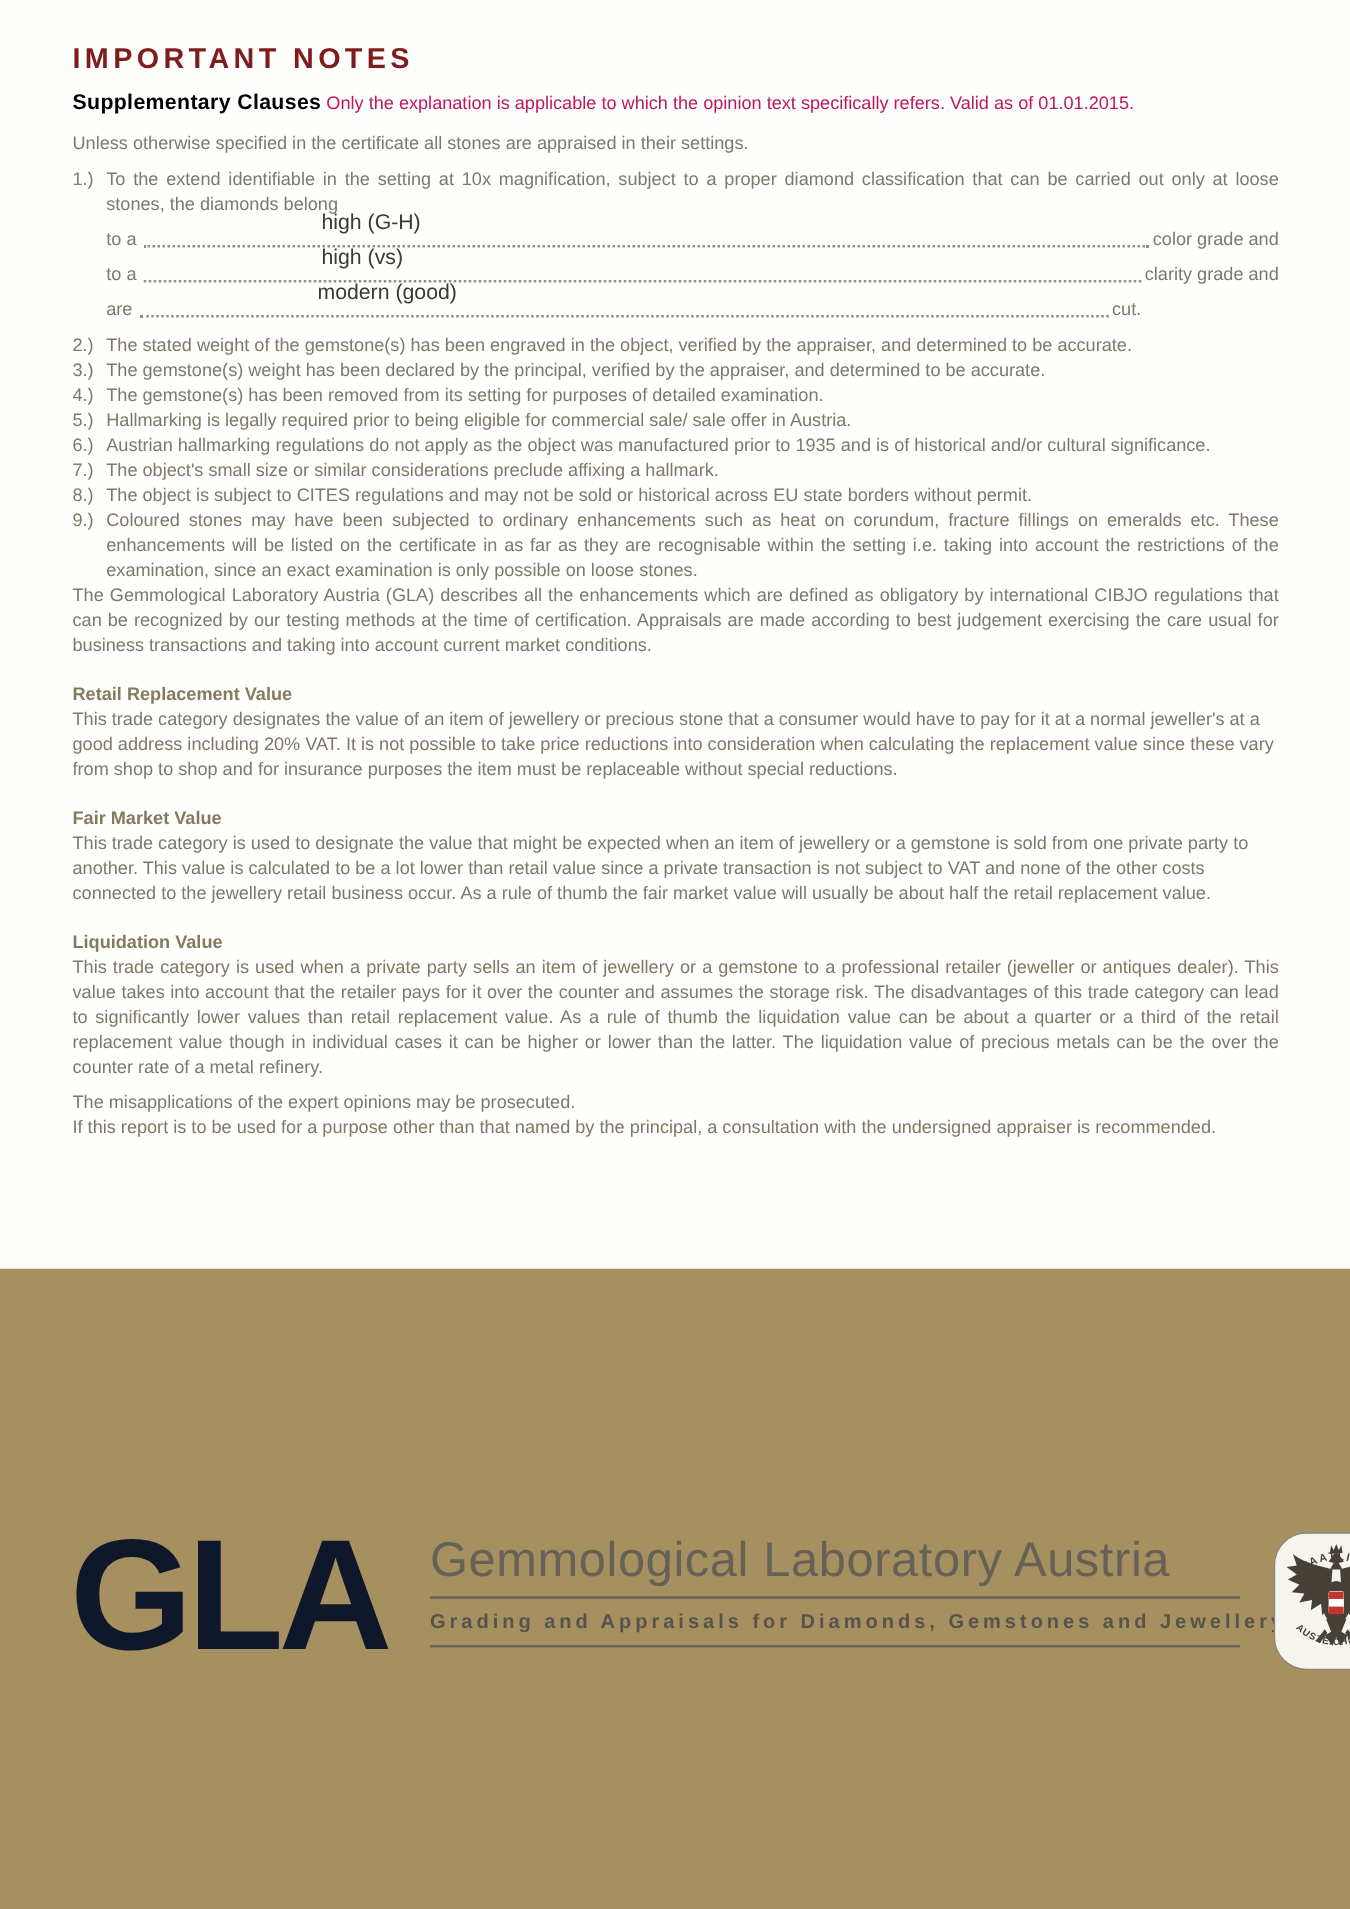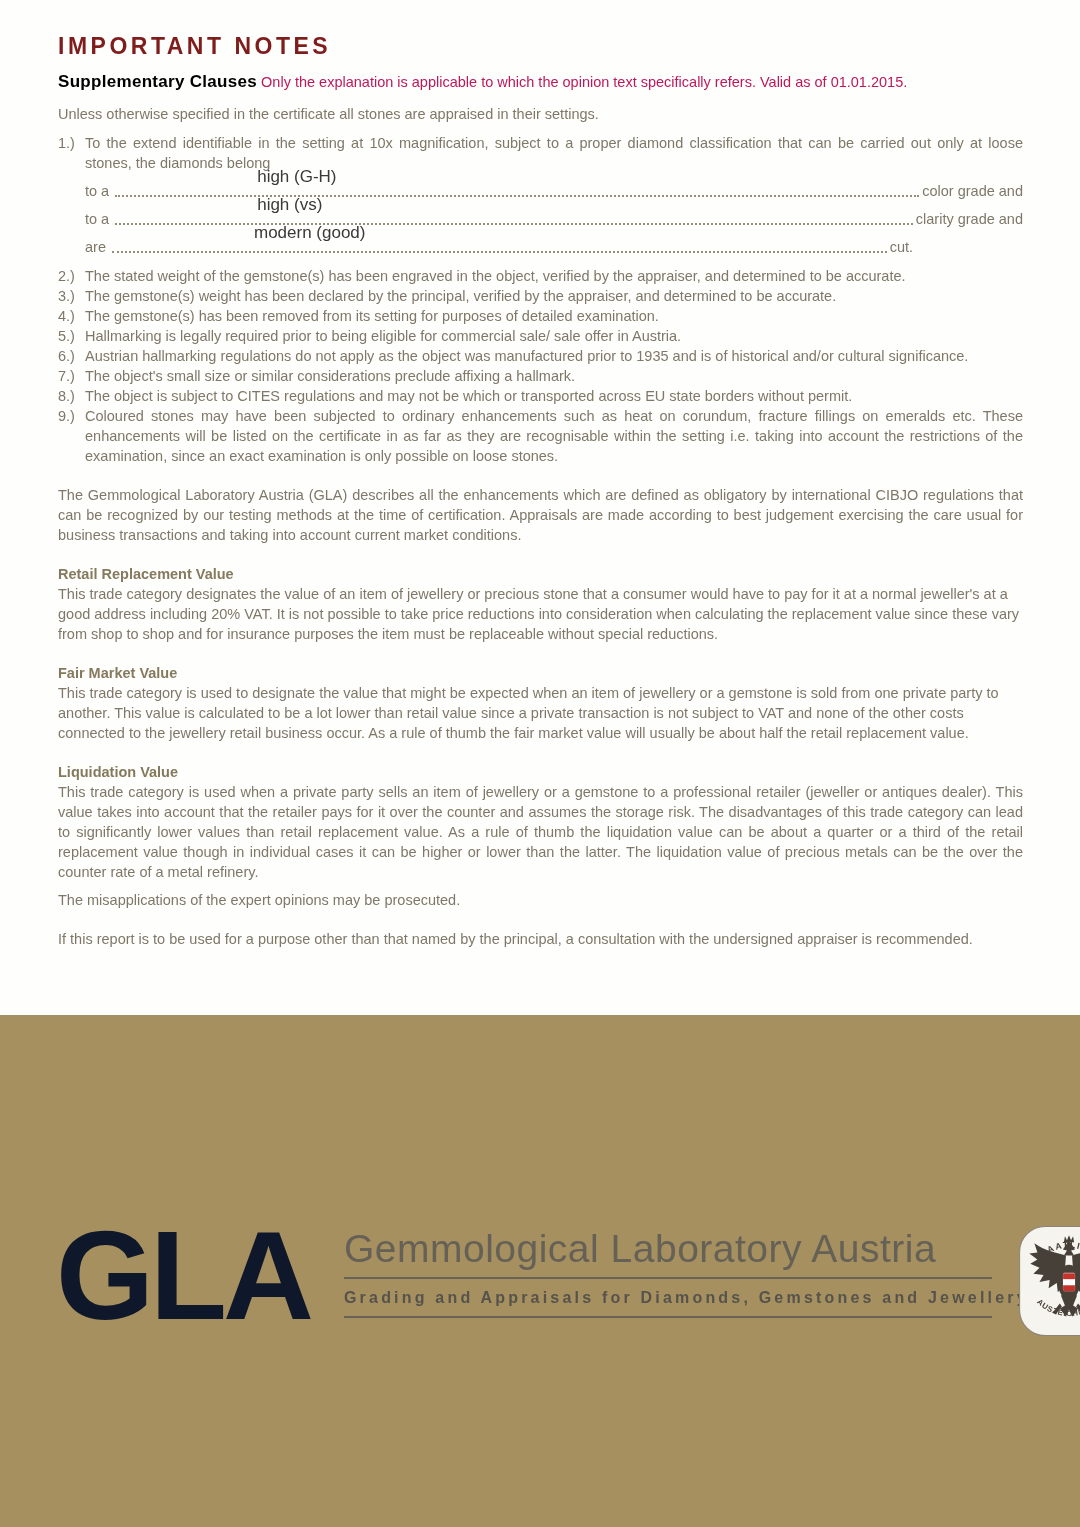--- a/index.html
+++ b/index.html
@@ -47,21 +47,21 @@
     flex:1; position:relative; align-self:flex-end;
     border-bottom:2px dotted #948d7f; height:14px; margin:0 3px 4px 2px;
   }
   .fill-row .sfx { flex:none; }
   .fill-row.short { margin-right:110px; }
   .fill-value {
     position:absolute; left:142px; bottom:10px;
     color:#3a3935; font-size:17px; white-space:nowrap; line-height:1;
   }
 
-  .para { margin-top:19px; }
+  .para { }
   .para.tight { margin-top:8px; }
   .sec-head { font-weight:bold; color:#857a5e; margin-top:19px; }
 
   .footer {
     position:absolute; left:0; top:1015px; width:1080px; height:512px;
     background:#a6905f;
   }
   .brand { position:absolute; left:56px; top:212px; display:flex; align-items:flex-start; }
   .gla-word {
     font-size:126px; line-height:.78; font-weight:bold;
@@ -145,21 +145,21 @@
   <div class="clause">
     <span class="num">6.)</span>
     <span class="txt">Austrian hallmarking regulations do not apply as the object was manufactured prior to 1935 and is of historical and/or cultural significance.</span>
   </div>
   <div class="clause">
     <span class="num">7.)</span>
     <span class="txt">The object's small size or similar considerations preclude affixing a hallmark.</span>
   </div>
   <div class="clause">
     <span class="num">8.)</span>
-    <span class="txt">The object is subject to CITES regulations and may not be which or transported across EU state borders without permit.</span>
+    <span class="txt">The object is subject to CITES regulations and may not be sold or historical across EU state borders without permit.</span>
   </div>
   <div class="clause">
     <span class="num">9.)</span>
     <span class="txt just">Coloured stones may have been subjected to ordinary enhancements such as heat on corundum, fracture fillings on emeralds etc. These enhancements will be listed on the certificate in as far as they are recognisable within the setting i.e. taking into account the restrictions of the examination, since an exact examination is only possible on loose stones.</span>
   </div>
 
   <p class="para just">The Gemmological Laboratory Austria (GLA) describes all the enhancements which are defined as obligatory by international CIBJO regulations that can be recognized by our testing methods at the time of certification. Appraisals are made according to best judgement exercising the care usual for business transactions and taking into account current market conditions.</p>
 
   <p class="sec-head">Retail Replacement Value</p>
   <p>This trade category designates the value of an item of jewellery or precious stone that a consumer would have to pay for it at a normal jeweller's at a good address including 20% VAT. It is not possible to take price reductions into consideration when calculating the replacement value since these vary from shop to shop and for insurance purposes the item must be replaceable without special reductions.</p>

